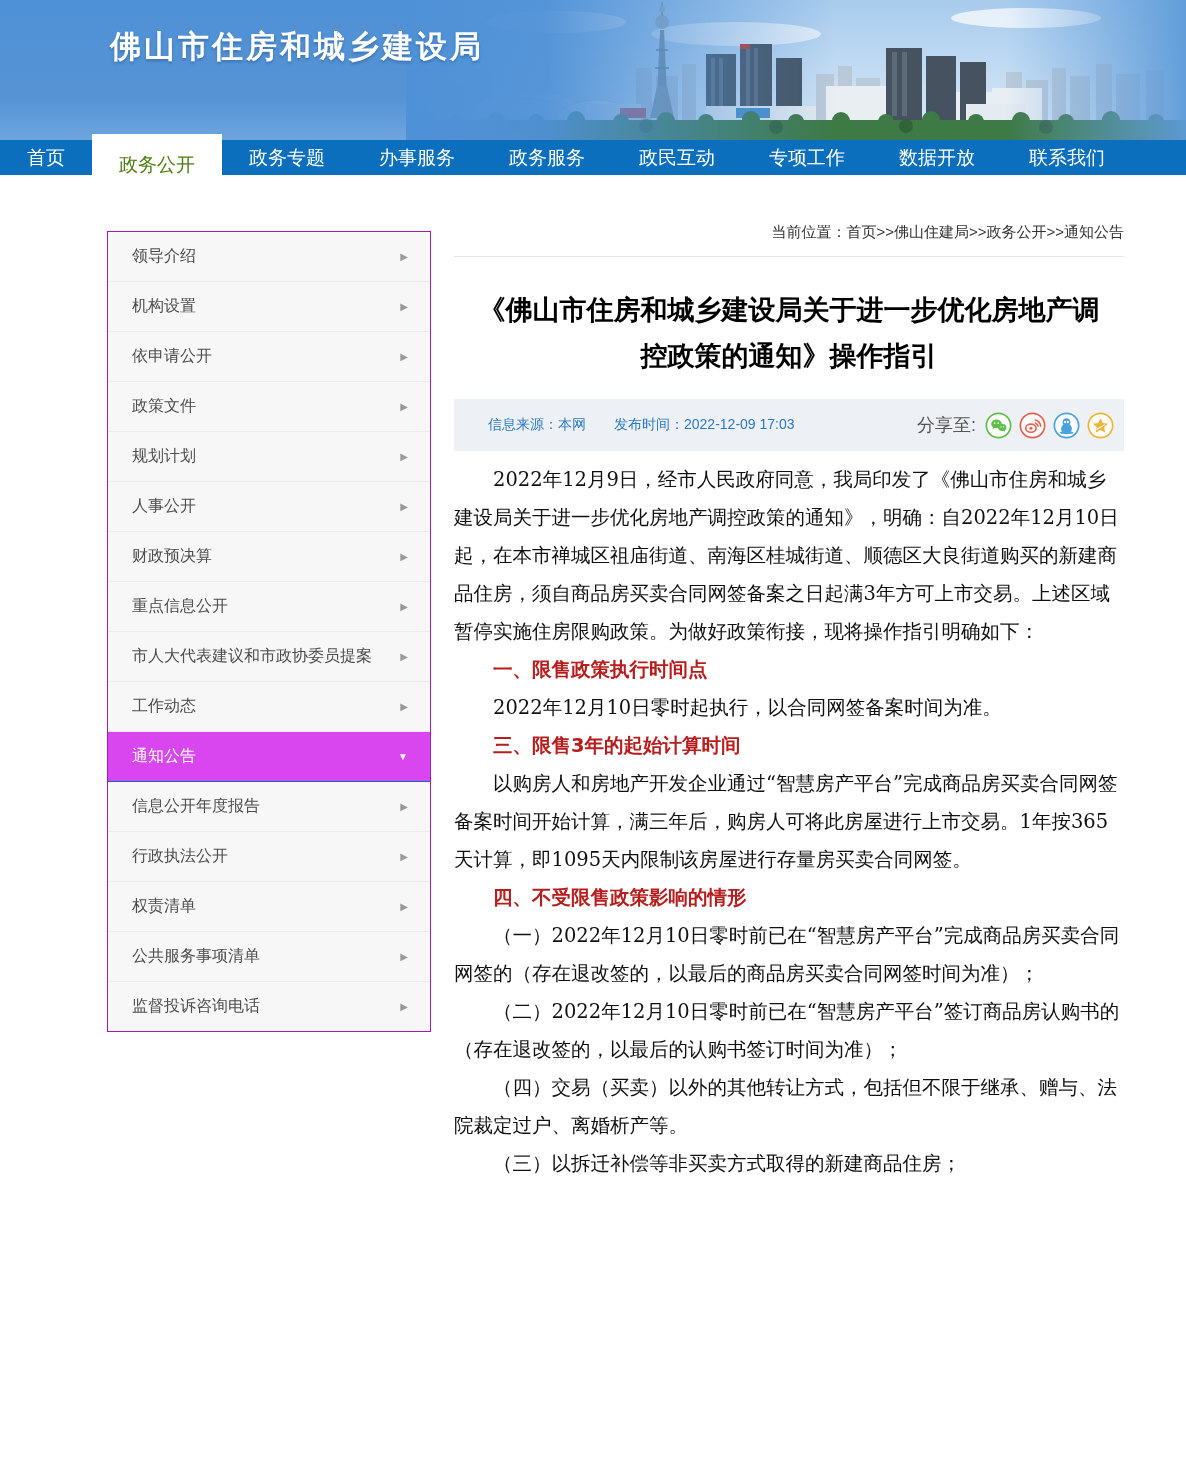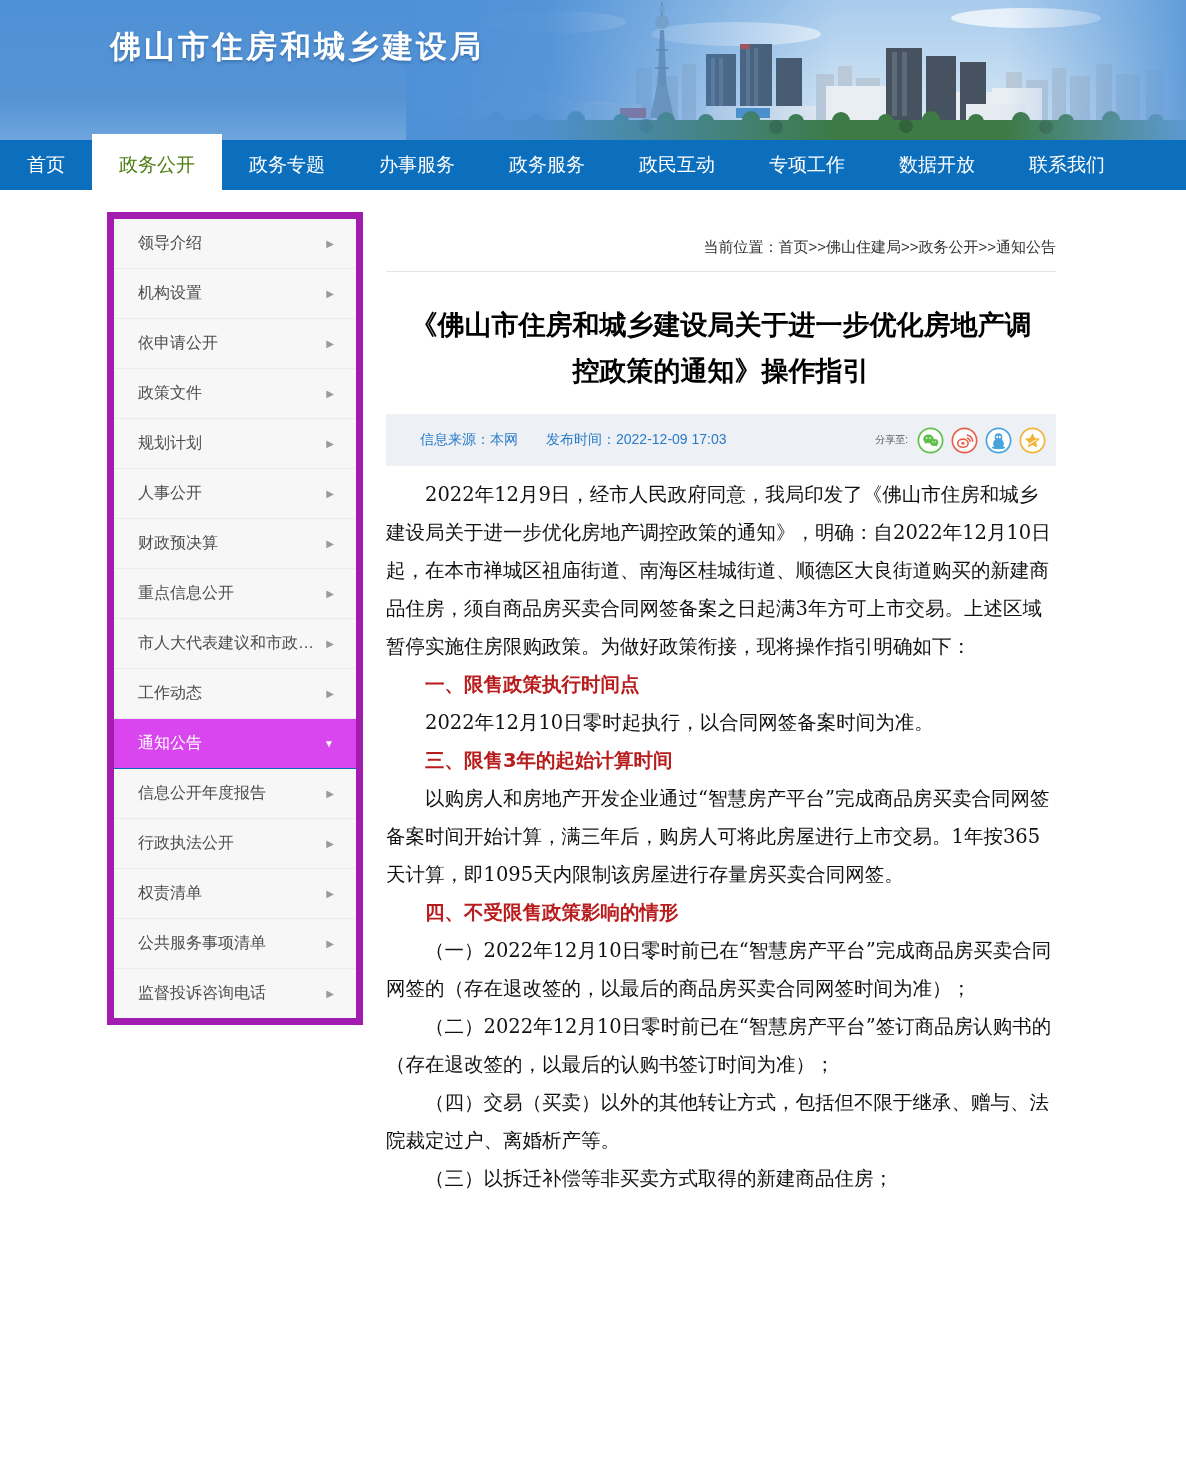--- a/index.html
+++ b/index.html
@@ -7,31 +7,31 @@
 
   
   .site-header{position:relative;height:140px;background:linear-gradient(180deg,#4f91d6 0%,#5593d4 70%,#6ea5dd 100%);overflow:hidden;}
   .skyline{position:absolute;right:0;top:0;height:140px;width:780px;display:block;}
   .header-fade{position:absolute;right:0;top:0;height:140px;width:780px;
     background:linear-gradient(90deg,#4f91d6 0%,rgba(79,145,214,.95) 18%,rgba(79,145,214,0) 55%);}
   .site-title{position:absolute;left:110px;top:26px;color:#ffffff;font-size:31px;font-weight:bold;
     letter-spacing:3px;text-shadow:0 2px 3px rgba(20,60,110,.35);}
 
   
-  .main-nav{display:flex;height:50px;background:#0c6fbd;position:relative;z-index:3;}
+  .main-nav{display:flex;height:35px;background:#0c6fbd;position:relative;z-index:3;}
   .nav-tab{width:130px;display:flex;align-items:center;justify-content:center;color:#ffffff;
     font-size:19px;cursor:pointer;white-space:nowrap;}
   .nav-tab.narrow{width:92px;}
   .nav-tab.active{background:#ffffff;color:#4d7c0f;height:62px;margin-top:-6px;box-sizing:border-box;}
 
   
   .content{display:flex;align-items:flex-start;padding:0 0 70px 107px;background:#fff;}
 
   
-  .sidebar{width:256px;margin-top:22px;background:#f7f7f7;border:7px solid #a21caf;box-sizing:border-box;}
+  .sidebar{width:324px;margin-top:56px;background:#f7f7f7;border:1px solid #a21caf;box-sizing:border-box;}
   .side-item{height:49px;display:flex;align-items:center;justify-content:space-between;
     padding:0 22px 0 24px;font-size:16px;color:#4d4d4d;background:#f7f7f7;border-bottom:1px solid #ebebeb;
     cursor:pointer;white-space:nowrap;}
   .side-item:last-child{border-bottom:none;}
   .side-item .lbl{overflow:hidden;text-overflow:ellipsis;}
   .side-item .arr{font-size:10px;color:#9a9a9a;margin-left:4px;flex:none;}
   .side-item.active{background:#d946ef;color:#ffffff;border-bottom-color:#0c6cb8;}
   .side-item.active .arr{color:#ffffff;}
 
   
@@ -40,21 +40,21 @@
   .crumb-row .crumb-path{color:#333;cursor:pointer;}
   .crumb-rule{border:none;border-top:1px solid #e4e4e4;margin:14px 0 0 0;}
 
   .article-title{margin:30px 24px 20px 24px;text-align:center;font-size:27px;font-weight:bold;
     color:#000;line-height:46px;font-family:"DejaVu Sans","Liberation Sans",sans-serif;}
 
   .meta-bar{height:52px;background:#edf1f6;display:flex;align-items:center;justify-content:space-between;
     padding:0 10px 0 34px;font-size:14px;}
   .meta-left{color:#2a7ac7;display:flex;gap:28px;white-space:nowrap;}
   .meta-right{display:flex;align-items:center;gap:7px;}
-  .share-label{color:#555;font-size:10px;margin-right:2px;}
+  .share-label{color:#555;font-size:18px;margin-right:2px;}
   .share-ic{width:27px;height:27px;display:inline-flex;cursor:pointer;}
   .share-ic svg{width:27px;height:27px;display:block;}
 
   
   .article{margin-top:10px;font-family:"DejaVu Serif","Liberation Serif",serif;color:#111;
     font-size:19.5px;line-height:38px;}
   .a-p{text-indent:2em;margin:0;}
   .a-h{text-indent:2em;margin:0;font-family:"DejaVu Sans","Liberation Sans",sans-serif;font-weight:bold;color:#b91c1c;}
 </style>
 </head>

